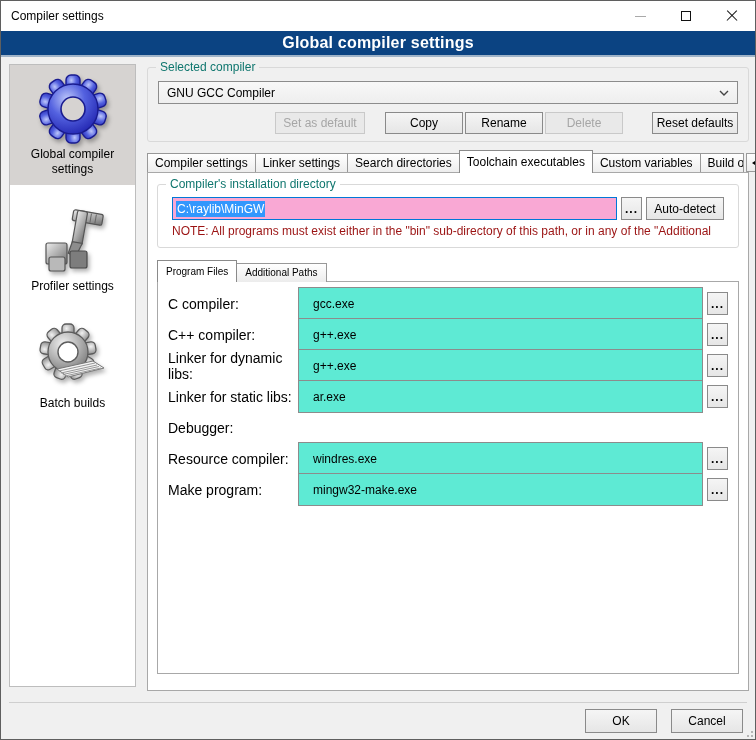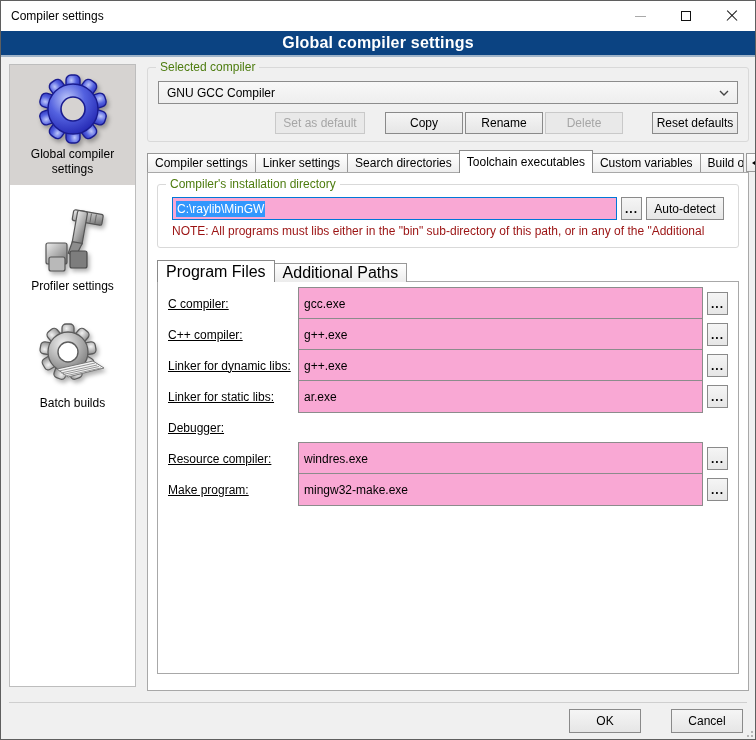--- a/index.html
+++ b/index.html
@@ -30,21 +30,21 @@
   
   .sidebar { position:absolute; left:8px; top:63px; width:127px; height:623px; background:#fff; border:1px solid #bdbdbd; overflow:hidden; }
   .sitem { width:100%; text-align:center; padding:6px 2px 8px 2px; cursor:default; }
   .sitem.sel { background:#d6d3d1; }
   .sitem .sicon { display:block; margin:2px auto 2px auto; width:72px; height:72px; filter:drop-shadow(2px 3px 2px rgba(0,0,0,.30)); }
   .sitem .slabel { font-size:12px; color:#000; line-height:15px; }
   .sitem + .sitem { margin-top:12px; }
 
   
   .gbox { position:absolute; border:1px solid #d9d9d9; border-radius:3px; }
-  .gbox > .glegend { position:absolute; top:-8px; left:8px; padding:0 4px; font-size:12px; background:#f0f0f0; color:#4d7c0f; }
+  .gbox > .glegend { position:absolute; top:-8px; left:8px; padding:0 4px; font-size:12px; background:#f0f0f0; color:#0f766e; }
   .gbox.on-white > .glegend { background:#fff; }
 
   
   .btn { display:inline-flex; align-items:center; justify-content:center;
          height:22px; font-size:12px; color:#000;
          background:linear-gradient(#f5f5f5,#e6e6e6); border:1px solid #8a8a8a; }
   .btn.disabled { color:#a6a6a6; border-color:#c9c9c9; background:#e9e9e9; }
   .btn.browse { width:21px; font-weight:bold; letter-spacing:1px; }
 
   
@@ -77,37 +77,37 @@
   #grp-dir { left:9px; top:11px; width:582px; height:64px; }
   .dirrow { position:absolute; left:14px; right:14px; top:12px; height:23px; display:flex; align-items:center; }
   .dirbox { flex:1; height:23px; border:1px solid #0078d7; background:#f9a8d4; display:flex; align-items:center; padding:0 3px; overflow:hidden; }
   .dirbox .selected { background:#3297fd; color:#fff; font-size:12px; white-space:nowrap; padding:1px 1px; }
   .dirrow .btn.browse { margin-left:4px; height:23px; }
   .dirrow .b-auto { width:78px; height:23px; margin-left:4px; }
   .note { position:absolute; left:14px; right:2px; top:39px; font-size:12px; color:#9b1313; white-space:nowrap; overflow:hidden; }
 
   
   .subtabs { position:absolute; left:9px; top:87px; display:flex; align-items:flex-end; height:22px; z-index:2; }
-  .stab { flex:none; height:19px; line-height:17px; padding:0 8px; font-size:16px; white-space:nowrap;
+  .stab { flex:none; height:19px; line-height:17px; padding:0 8px; font-size:10px; white-space:nowrap;
           background:linear-gradient(#ffffff,#ececec); border:1px solid #989898; border-bottom:none; margin-right:-1px; }
   .stab.active { height:22px; line-height:21px; background:#fff; position:relative; z-index:3; border-color:#8a8a8a; }
   .subpage { position:absolute; left:9px; top:108px; width:582px; height:393px; background:#fff; border:1px solid #a8a8a8; }
 
   .frow { display:flex; align-items:center; height:23px; margin:0 10px 8px 10px; }
   .frow:first-child { margin-top:10px; }
-  .flabel { flex:none; width:130px; font-size:12px; color:#000;text-decoration:underline; }
-  .fld { flex:1; height:33px; border:1px solid #8c8c8c; background:#f9a8d4; padding:0 5px;
+  .flabel { flex:none; width:130px; font-size:14px; color:#000; }
+  .fld { flex:1; height:33px; border:1px solid #8c8c8c; background:#5eead4; padding:0 14px;
          font-family:"Liberation Sans", sans-serif; font-size:12px; color:#000; outline:none; }
   .frow .btn.browse { margin-left:4px; height:23px; }
   .fcombo { flex:1; height:23px; background:#e6e6e6; border:1px solid #8c8c8c; display:flex; align-items:center; padding:0 6px; font-size:12px; }
   .fcombo .cval { flex:1; }
 
   
   .footline { position:absolute; left:8px; right:8px; top:701px; height:1px; background:#cfcfcf; }
-  .footer { position:absolute; right:12px; top:708px; display:flex; gap:30px; }
+  .footer { position:absolute; right:12px; top:708px; display:flex; gap:14px; }
   .footer .btn { width:72px; height:24px; }
   .grip { position:absolute; right:2px; bottom:2px; width:10px; height:10px; }
   .grip i { position:absolute; width:2px; height:2px; background:#b5b5b5; }
   .grip i:nth-child(1){ right:0; bottom:0; } .grip i:nth-child(2){ right:4px; bottom:0; }
   .grip i:nth-child(3){ right:0; bottom:4px; }
 </style>
 </head>
 <body>
 
 <div id="window">
@@ -254,21 +254,21 @@
 
     <div class="gbox on-white" id="grp-dir">
       <span class="glegend">Compiler's installation directory</span>
       <div class="dirrow">
         <div class="dirbox">
           <span class="selected">C:\raylib\MinGW</span>
         </div>
         <button class="btn browse">...</button>
         <button class="btn b-auto">Auto-detect</button>
       </div>
-      <div class="note">NOTE: All programs must libs either in the "bin" sub-directory of this path, or in any of the "Additional</div>
+      <div class="note">NOTE: All programs must exist either in the "bin" sub-directory of this path, or in any of the "Additional</div>
     </div>
 
     <div class="subtabs">
       <div class="stab active">Program Files</div>
       <div class="stab">Additional Paths</div>
     </div>
 
     <div class="subpage">
 
       <div class="frow">

